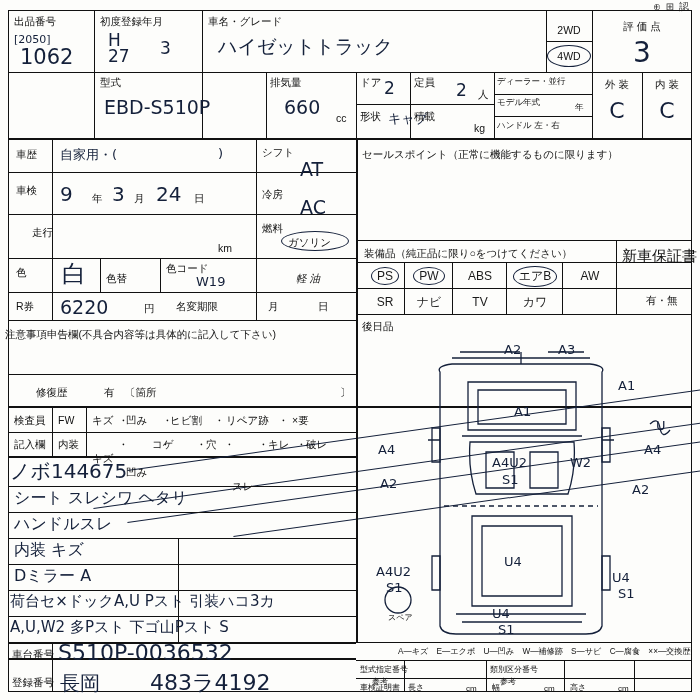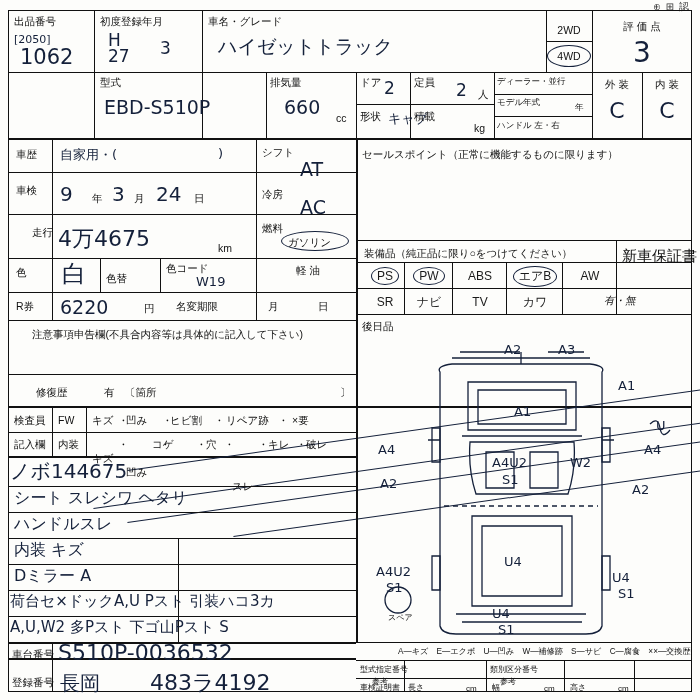--- a/index.html
+++ b/index.html
@@ -149,57 +149,56 @@
   <div class="lbl" style="left:92px; top:192px;">年</div>
   <div class="hw" style="left:112px; top:182px; font-size:20px;">3</div>
   <div class="lbl" style="left:134px; top:192px;">月</div>
   <div class="hw" style="left:156px; top:182px; font-size:20px;">24</div>
   <div class="lbl" style="left:194px; top:192px;">日</div>
 
   <div class="lbl" style="left:262px; top:188px;">冷房</div>
   <div class="hw" style="left:300px; top:196px; font-size:19px;">AC</div>
 
   <div class="lbl" style="left:32px; top:226px;">走行</div>
-  <div class="hw" style="left:58px; top:224px; font-size:22px;">4万4675</div>
   <div class="lbl" style="left:218px; top:242px;">km</div>
 
   <div class="lbl" style="left:262px; top:222px;">燃料</div>
   <div class="lbl" style="left:288px; top:236px;">ガソリン</div>
   <div class="ellipse" style="left:281px; top:231px; width:68px; height:20px;"></div>
-  <div class="lbl" style="left:296px; top:264px;">軽 油</div>
+  <div class="lbl" style="left:296px; top:272px;font-style:italic;">軽 油</div>
 
   <div class="lbl" style="left:16px; top:266px;">色</div>
   <div class="hw" style="left:62px; top:258px; font-size:24px;">白</div>
   <div class="lbl" style="left:106px; top:272px;">色替</div>
   <div class="lbl" style="left:166px; top:262px;">色コード</div>
   <div class="hw sm" style="left:196px; top:274px;">W19</div>
 
   <div class="lbl" style="left:16px; top:300px;">R券</div>
   <div class="hw" style="left:60px; top:296px; font-size:19px;">6220</div>
   <div class="lbl" style="left:144px; top:302px;">円</div>
   <div class="lbl" style="left:176px; top:300px;">名変期限</div>
   <div class="lbl" style="left:268px; top:300px;">月</div>
   <div class="lbl" style="left:318px; top:300px;">日</div>
 
-  <div class="lbl" style="left:32px; top:328px;">注意事項申告欄(不具合内容等は具体的に記入して下さい)</div>
+  <div class="lbl" style="left:5px; top:328px;">注意事項申告欄(不具合内容等は具体的に記入して下さい)</div>
 
   <div class="lbl" style="left:36px; top:386px;">修復歴</div>
   <div class="lbl" style="left:104px; top:386px;">有　〔箇所</div>
   <div class="lbl" style="left:340px; top:386px;">〕</div>
 
   <div class="lbl" style="left:362px; top:148px;">セールスポイント（正常に機能するものに限ります）</div>
   <div class="hr" style="left:356px; top:240px; width:336px;"></div>
   <div class="hr" style="left:356px; top:262px; width:336px;"></div>
   <div class="hr" style="left:356px; top:288px; width:336px;"></div>
   <div class="hr" style="left:356px; top:314px; width:336px;"></div>
   <div class="vr" style="left:616px; top:240px; height:74px;"></div>
 
   <div class="lbl" style="left:364px; top:247px;">装備品（純正品に限り○をつけてください）</div>
   <div class="lbl" style="left:622px; top:247px; font-size:15px;">新車保証書</div>
-  <div class="lbl" style="left:604px; top:294px;font-style:italic;">有・無</div>
+  <div class="lbl" style="left:646px; top:294px;">有・無</div>
 
   <div class="vr" style="left:404px; top:262px; height:52px;"></div>
   <div class="vr" style="left:452px; top:262px; height:52px;"></div>
   <div class="vr" style="left:506px; top:262px; height:52px;"></div>
   <div class="vr" style="left:562px; top:262px; height:52px;"></div>
 
   <div class="equip-cell" style="left:366px; top:264px; width:38px; height:24px;">
       <span class="oval-around">PS</span>
     </div>
   <div class="equip-cell" style="left:406px; top:264px; width:46px; height:24px;">

